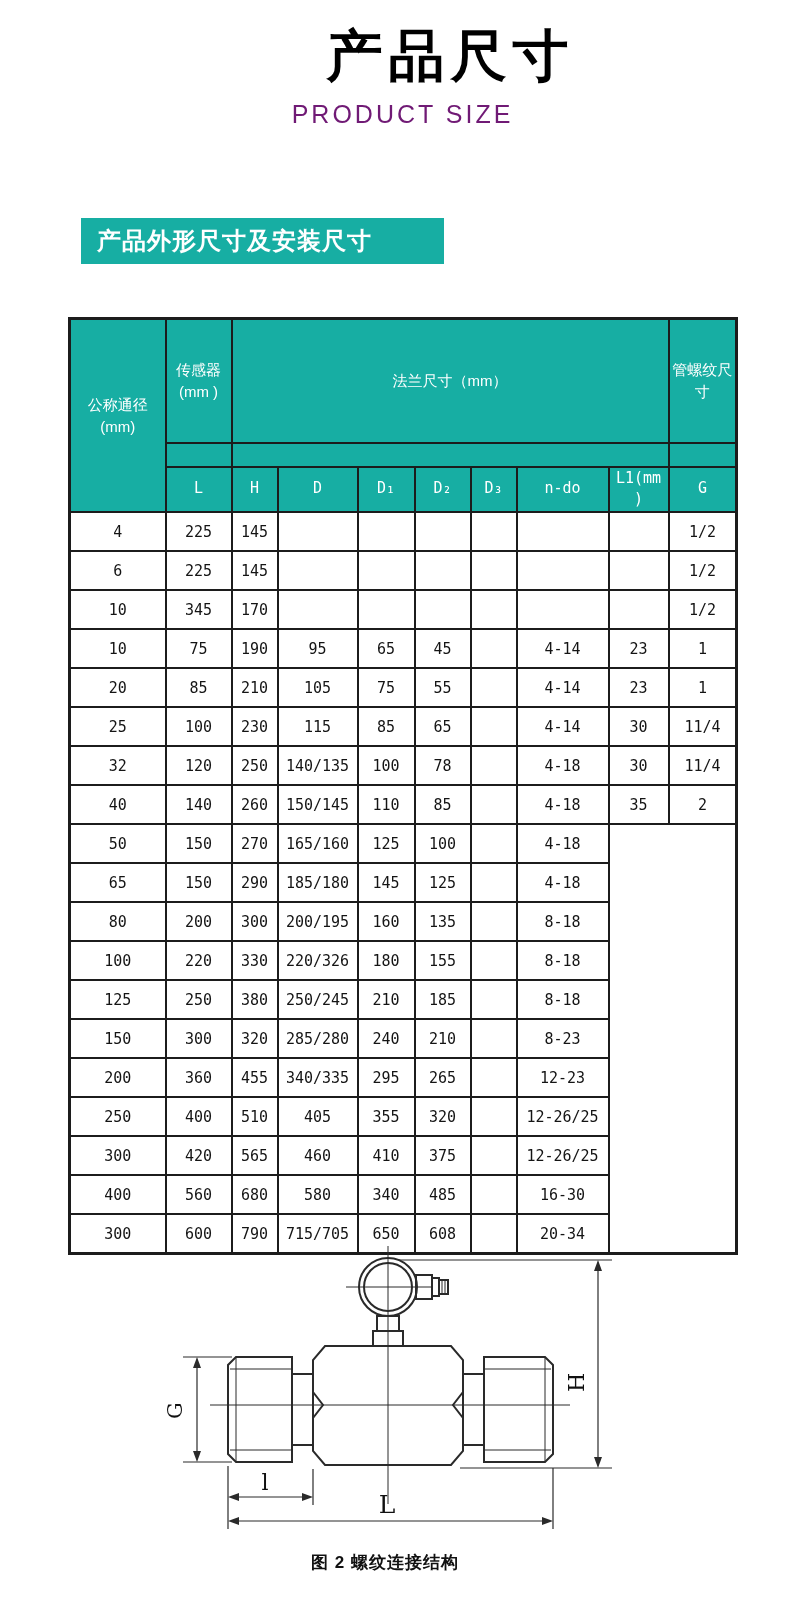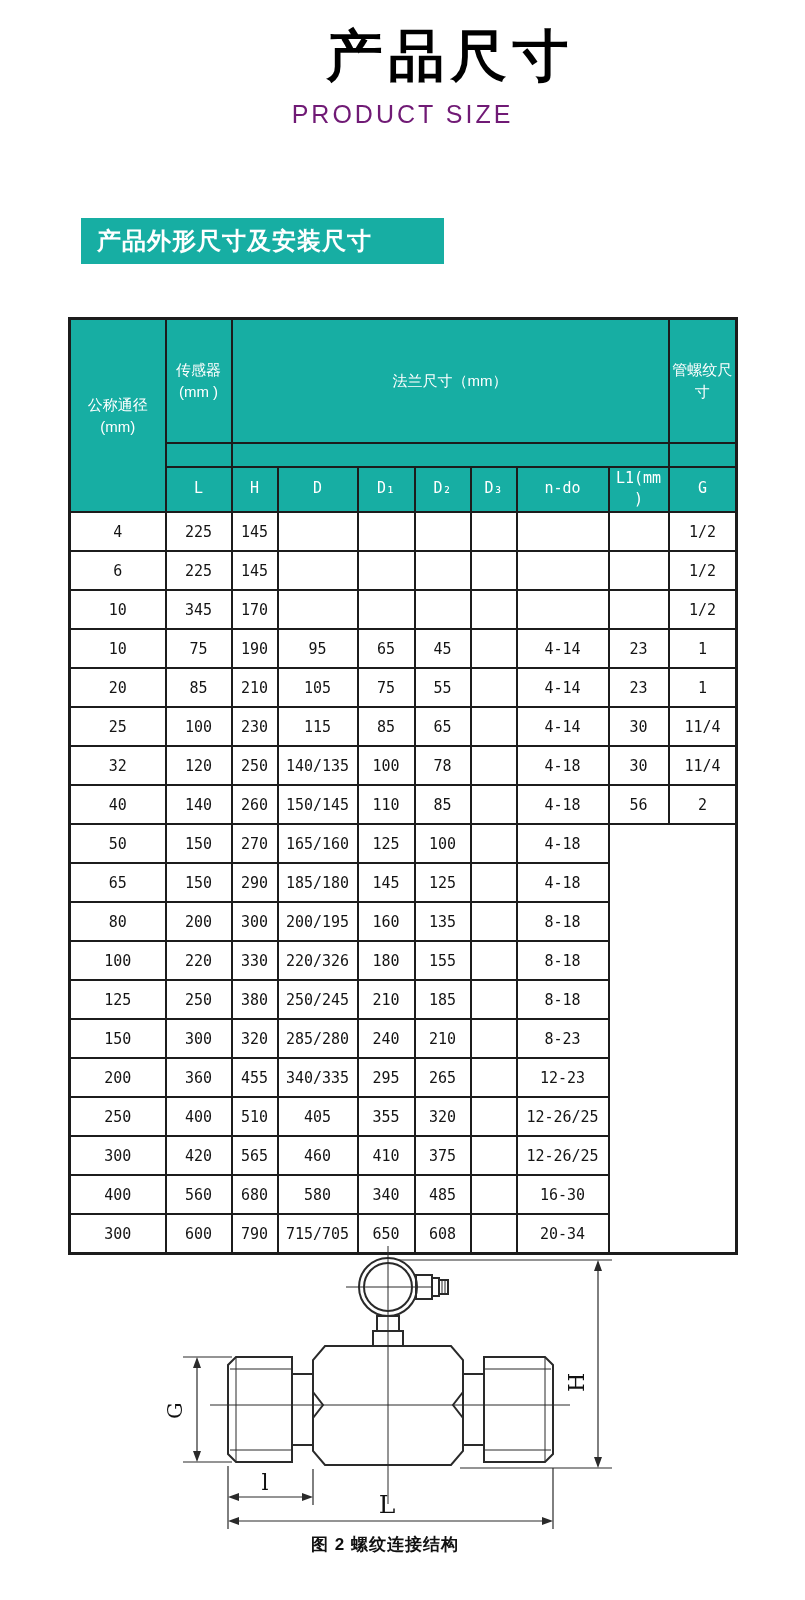--- a/index.html
+++ b/index.html
@@ -48,21 +48,21 @@
     font-size:15px;height:37px;
   }
   tr.hrow1{height:124px;}
   tr.hrow2{height:24px;}
   tr.hrow3{height:38px;}
   table.dims thead tr.hrow3 th{font-family:"DejaVu Sans Mono","Liberation Mono",monospace;}
 
   .figure{position:absolute;left:150px;top:1232px;width:470px;}
   .figure svg{display:block;}
   .fig-caption{
-    width:470px;text-align:center;margin-top:1px;
+    width:470px;text-align:center;margin-top:19px;
     font-size:17px;font-weight:bold;color:#111;letter-spacing:1px;
   }
   .draw{stroke:#2a2a2a;stroke-width:2;fill:none;}
   .thin{stroke:#2a2a2a;stroke-width:1;fill:none;}
   .dim{stroke:#2a2a2a;stroke-width:1.2;fill:none;}
   .arrow{fill:#2a2a2a;stroke:none;}
   .dimtext{fill:#111;font-family:"DejaVu Serif","Liberation Serif",serif;}
 </style>
 </head>
 <body>
@@ -200,21 +200,21 @@
         </tr>
         <tr>
           <td>40</td>
           <td>140</td>
           <td>260</td>
           <td>150/145</td>
           <td>110</td>
           <td>85</td>
           <td></td>
           <td>4-18</td>
-          <td>56</td>
+          <td>35</td>
           <td>2</td>
         </tr>
         <tr>
           <td>50</td>
           <td>150</td>
           <td>270</td>
           <td>165/160</td>
           <td>125</td>
           <td>100</td>
           <td></td>

